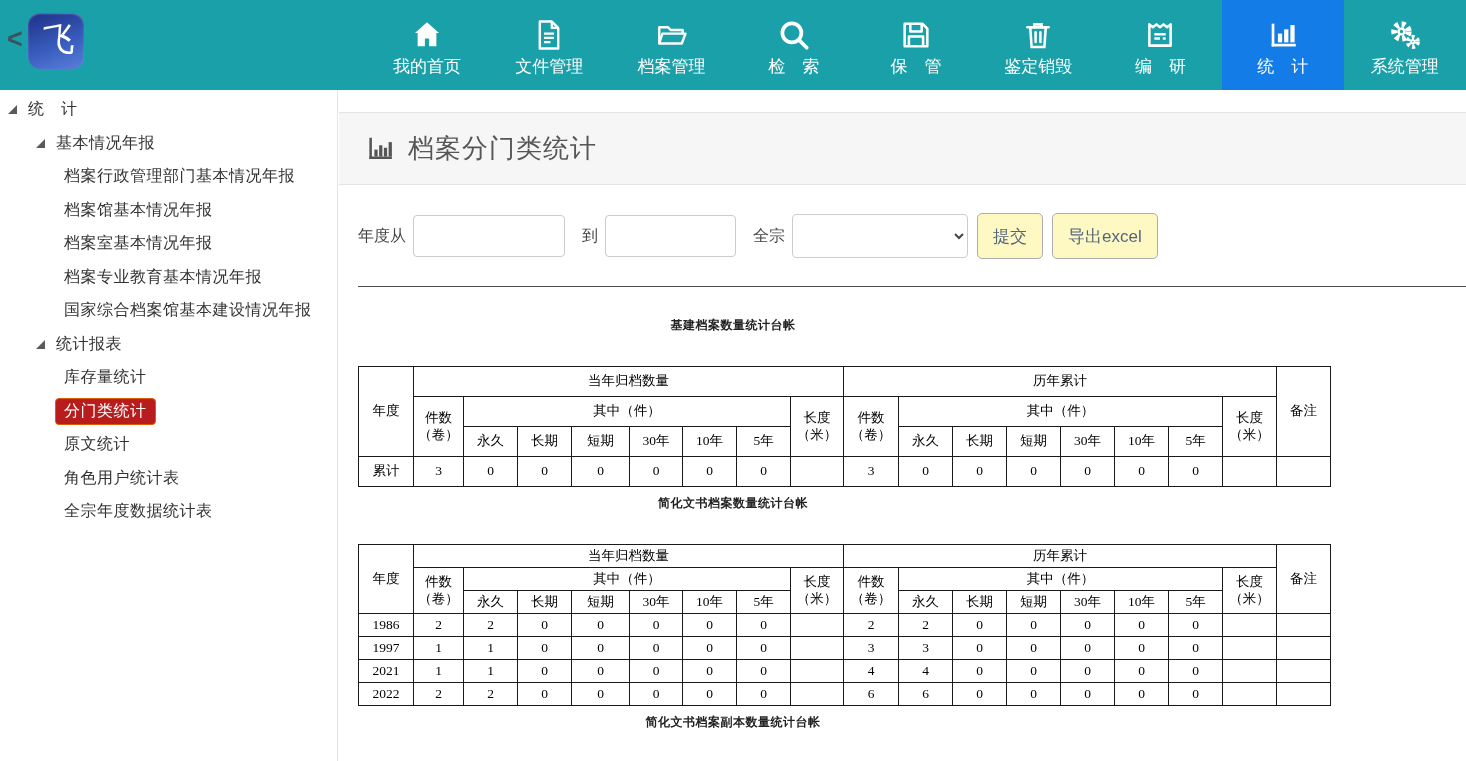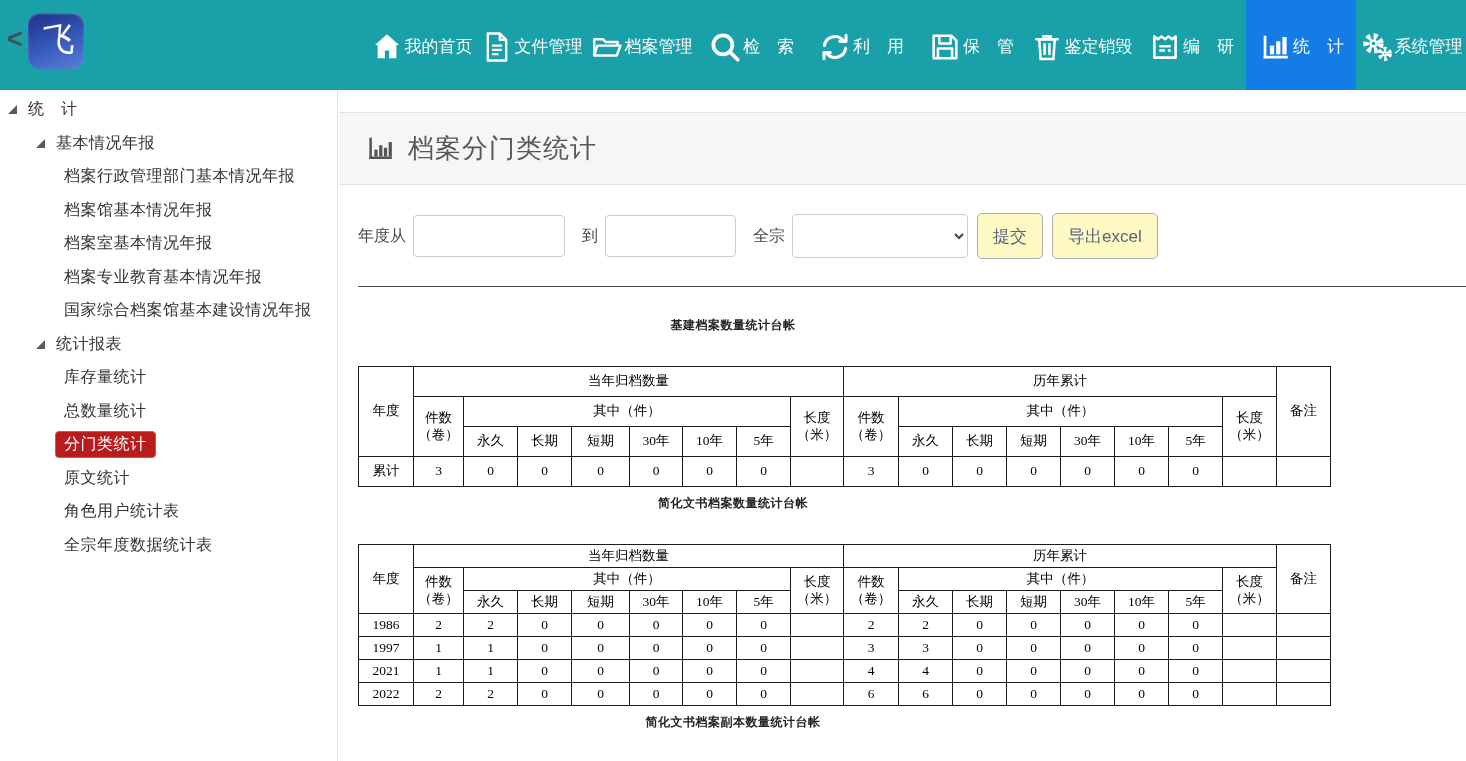--- a/index.html
+++ b/index.html
@@ -11,21 +11,21 @@
   
   .app-header{position:absolute;top:0;left:0;right:0;height:90px;background:#1AA0A8;}
   .back-chevron{position:absolute;left:7px;top:26px;font-size:27px;color:#3A545C;font-weight:bold;cursor:pointer;line-height:1;}
   .logo{position:absolute;left:28px;top:13px;width:56px;height:56px;border-radius:12px;
         background:linear-gradient(160deg,#1e2f86,#3a5fc0 60%,#5a7fd8);
         display:flex;align-items:center;justify-content:center;box-shadow:inset 0 1px 2px rgba(255,255,255,.35);}
   .logo-glyph{color:#fff;font-size:34px;font-style:italic;transform:rotate(-10deg);font-family:"DejaVu Serif",serif;}
   .app-title{position:absolute;left:94px;top:24px;font-size:30px;font-weight:bold;color:#fff;letter-spacing:1px;white-space:nowrap;}
   .app-version{color:#E8222A;}
   .main-nav{position:absolute;left:366px;top:0;right:0;height:90px;display:flex;}
-  .nav-item{flex:1;display:flex;align-items:center;justify-content:center;gap:1px;cursor:pointer;padding-top:3px;}
+  .nav-item{flex:1;display:flex;flex-direction:column;align-items:center;justify-content:center;gap:1px;cursor:pointer;padding-top:3px;}
   .nav-item.active{background:#147CE6;}
   .nav-icon{height:38px;display:flex;align-items:center;justify-content:center;}
   .nav-icon svg{width:34px;height:34px;display:block;}
   .nav-label{color:#fff;font-size:17px;white-space:nowrap;}
   
   .sidebar{position:absolute;top:90px;left:0;width:338px;bottom:0;background:#fff;border-right:1px solid #e5e5e5;
            box-sizing:border-box;padding-top:3px;overflow:hidden;}
   .tree-item{height:33.5px;display:flex;align-items:center;font-size:16px;color:#333;cursor:pointer;white-space:nowrap;overflow:hidden;}
   .lvl0{padding-left:8px;}.lvl1{padding-left:36px;}.lvl2{padding-left:64px;}
   .tri{width:0;height:0;border-left:9px solid transparent;border-bottom:9px solid #5a5a5a;margin-right:11px;flex:none;}
@@ -98,31 +98,20 @@
         <span class="nav-icon">
           <svg viewBox="0 0 24 24" fill="none" stroke="#fff" stroke-width="2.6" stroke-linecap="round">
             <circle cx="10.5" cy="10.5" r="6.7"></circle>
             <path d="M15.6 15.6 21 21"></path>
           </svg>
         </span>
         <span class="nav-label">检　索</span>
       </div>
       <div class="nav-item">
         <span class="nav-icon">
-          <svg viewBox="0 0 24 24" fill="none" stroke="#fff" stroke-width="2.2" stroke-linecap="round" stroke-linejoin="round">
-            <path d="M19.5 13a7.5 7.5 0 0 1-13.2 3.6"></path>
-            <path d="M4.5 11a7.5 7.5 0 0 1 13.2-3.6"></path>
-            <path d="M4.2 20.2v-4.2h4.4"></path>
-            <path d="M19.8 3.8V8h-4.4"></path>
-          </svg>
-        </span>
-        <span class="nav-label">利　用</span>
-      </div>
-      <div class="nav-item">
-        <span class="nav-icon">
           <svg viewBox="0 0 24 24" fill="none" stroke="#fff" stroke-width="1.8" stroke-linejoin="round">
             <path d="M4 4h12.5L20 7.5V20H4z"></path>
             <path d="M8 4v5.5h8V4"></path>
             <path d="M7 20v-7h10v7"></path>
           </svg>
         </span>
         <span class="nav-label">保　管</span>
       </div>
       <div class="nav-item">
         <span class="nav-icon">
@@ -193,23 +182,20 @@
     </div>
     <div class="tree-item lvl2">
       <span class="tree-label">国家综合档案馆基本建设情况年报</span>
     </div>
     <div class="tree-item lvl1">
       <span class="tri"></span>
       <span class="tree-label">统计报表</span>
     </div>
     <div class="tree-item lvl2">
       <span class="tree-label">库存量统计</span>
-    </div>
-    <div class="tree-item lvl2">
-      <span class="tree-label">总数量统计</span>
     </div>
     <div class="tree-item lvl2">
       <span class="tree-label sel">分门类统计</span>
     </div>
     <div class="tree-item lvl2">
       <span class="tree-label">原文统计</span>
     </div>
     <div class="tree-item lvl2">
       <span class="tree-label">角色用户统计表</span>
     </div>

